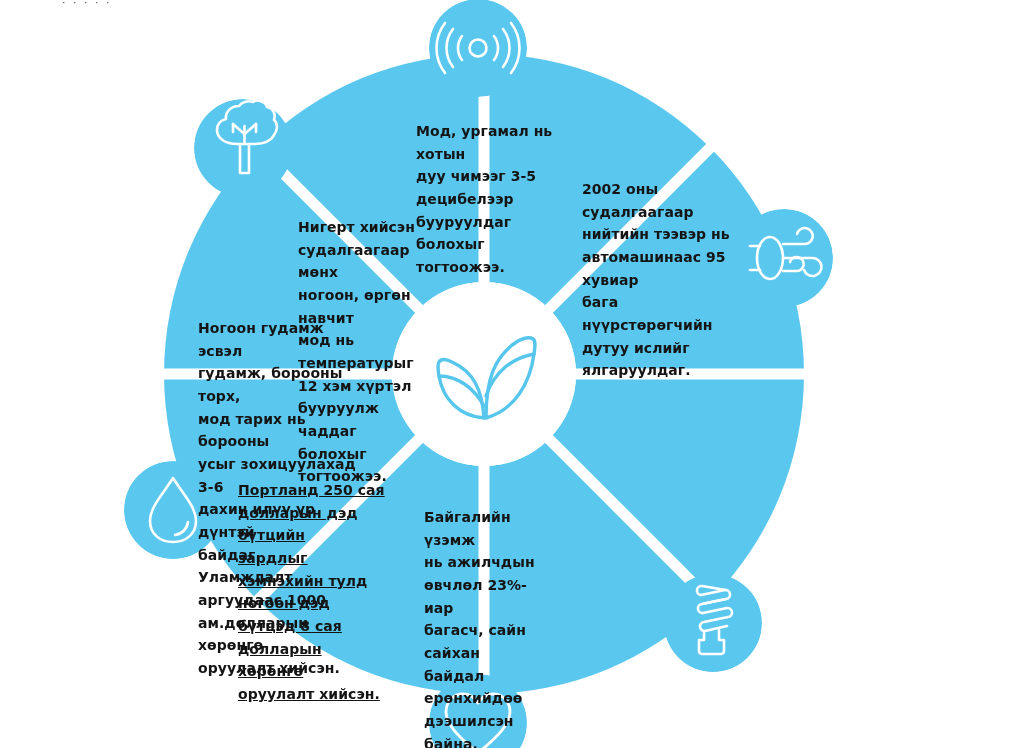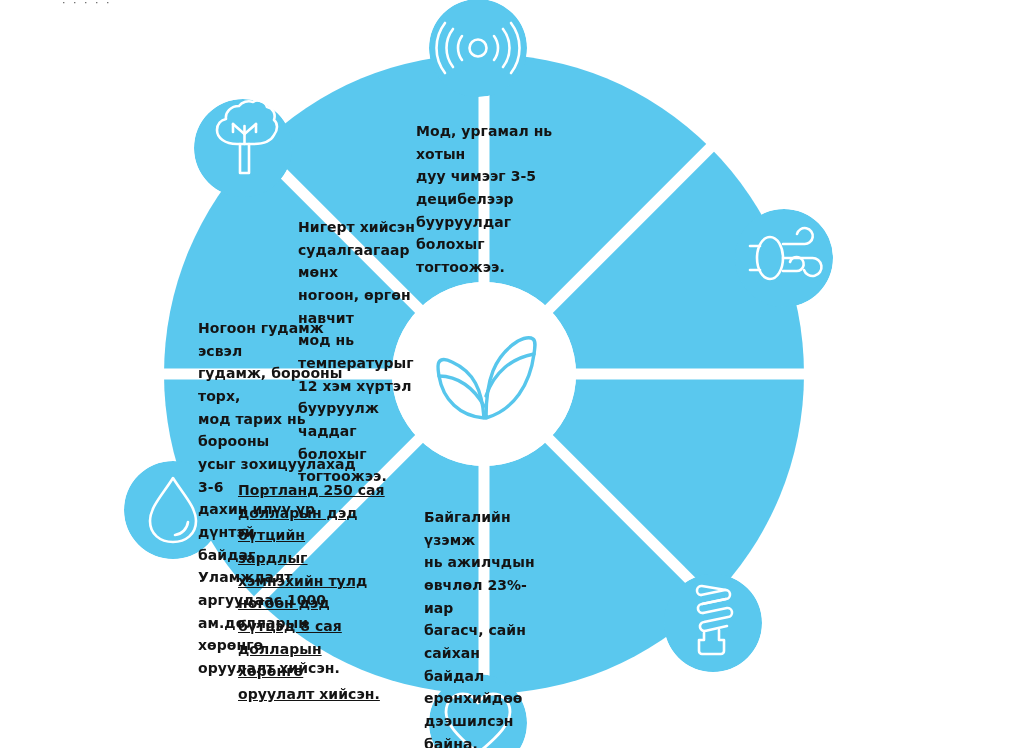--- a/index.html
+++ b/index.html
@@ -176,20 +176,26 @@
                C -23 -3 -10 -16 0 -32 Z"></path>
       <path d="M 15 12 A 15 15 0 0 1 2 25"></path>
     </g>
   </svg>
 
   <div class="seg-text t-noise">Мод, ургамал нь хотын
 дуу чимээг 3-5
 децибелээр бууруулдаг
 болохыг тогтоожээ.</div>
 
+  <div class="seg-text t-transit">2002 оны судалгаагаар
+нийтийн тээвэр нь
+автомашинаас 95 хувиар
+бага нүүрстөрөгчийн
+дутуу ислийг
+ялгаруулдаг.</div>
 
 
 
   <div class="seg-text t-health">Байгалийн үзэмж
 нь ажилчдын
 өвчлөл 23%-иар
 багасч, сайн
 сайхан байдал
 ерөнхийдөө
 дээшилсэн байна.</div>

